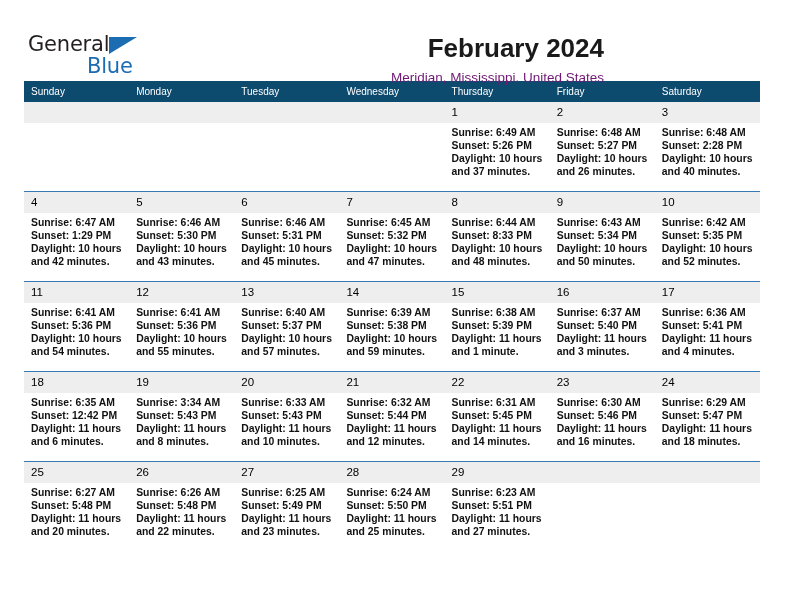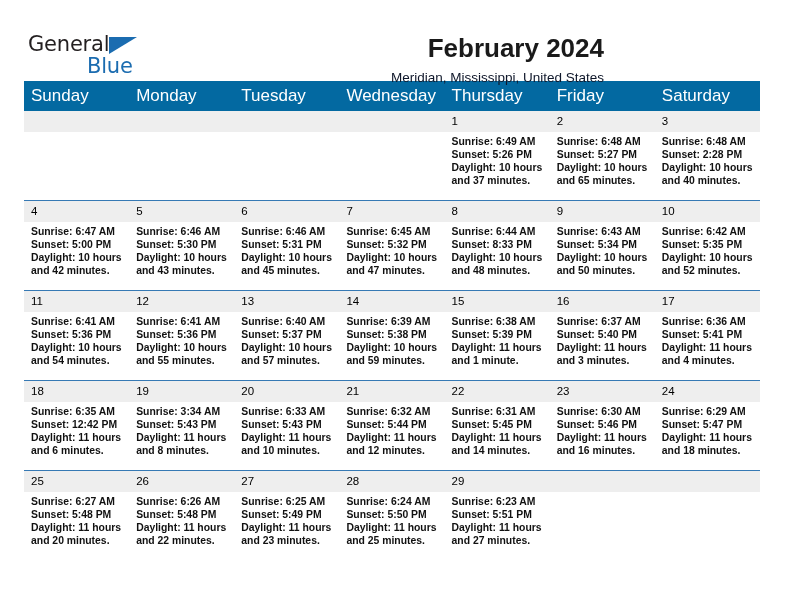--- a/index.html
+++ b/index.html
@@ -76,33 +76,33 @@
     font-size: 26px;
     line-height: 30px;
     font-weight: bold;
     color: #1a1a1a;
     font-family: "Liberation Sans", sans-serif;
   }
   .cal-subtitle {
     font-size: 13.5px;
     line-height: 20px;
     margin-top: 5px;
-    color: #0f172a;
+    color: #701a75;
   }
 
   
   .cal {
     width: 736px;
     border-collapse: collapse;
     table-layout: fixed;
   }
   .cal th {
-    background: #0369a1;
+    background: #0c4a6e;
     color: #ffffff;
-    font-size: 17px;
+    font-size: 10px;
     font-weight: normal;
     text-align: left;
     padding: 5px 0 5px 7px;
     height: 21px;
     box-sizing: border-box;
     border: none;
   }
   .cal td {
     width: 105.14px;
     vertical-align: top;
@@ -203,21 +203,21 @@
               </div>
             </div>
           </td>
           <td>
             <div class="daycell">
               <div class="daynum">2</div>
               <div class="dayinfo">
                 <div>Sunrise: 6:48 AM</div>
                 <div>Sunset: 5:27 PM</div>
                 <div>Daylight: 10 hours</div>
-                <div>and 65 minutes.</div>
+                <div>and 26 minutes.</div>
               </div>
             </div>
           </td>
           <td>
             <div class="daycell">
               <div class="daynum">3</div>
               <div class="dayinfo">
                 <div>Sunrise: 6:48 AM</div>
                 <div>Sunset: 2:28 PM</div>
                 <div>Daylight: 10 hours</div>
@@ -234,21 +234,21 @@
           <td></td>
           <td></td>
           <td></td>
         </tr>
         <tr>
           <td>
             <div class="daycell">
               <div class="daynum">4</div>
               <div class="dayinfo">
                 <div>Sunrise: 6:47 AM</div>
-                <div>Sunset: 5:00 PM</div>
+                <div>Sunset: 1:29 PM</div>
                 <div>Daylight: 10 hours</div>
                 <div>and 42 minutes.</div>
               </div>
             </div>
           </td>
           <td>
             <div class="daycell">
               <div class="daynum">5</div>
               <div class="dayinfo">
                 <div>Sunrise: 6:46 AM</div>

